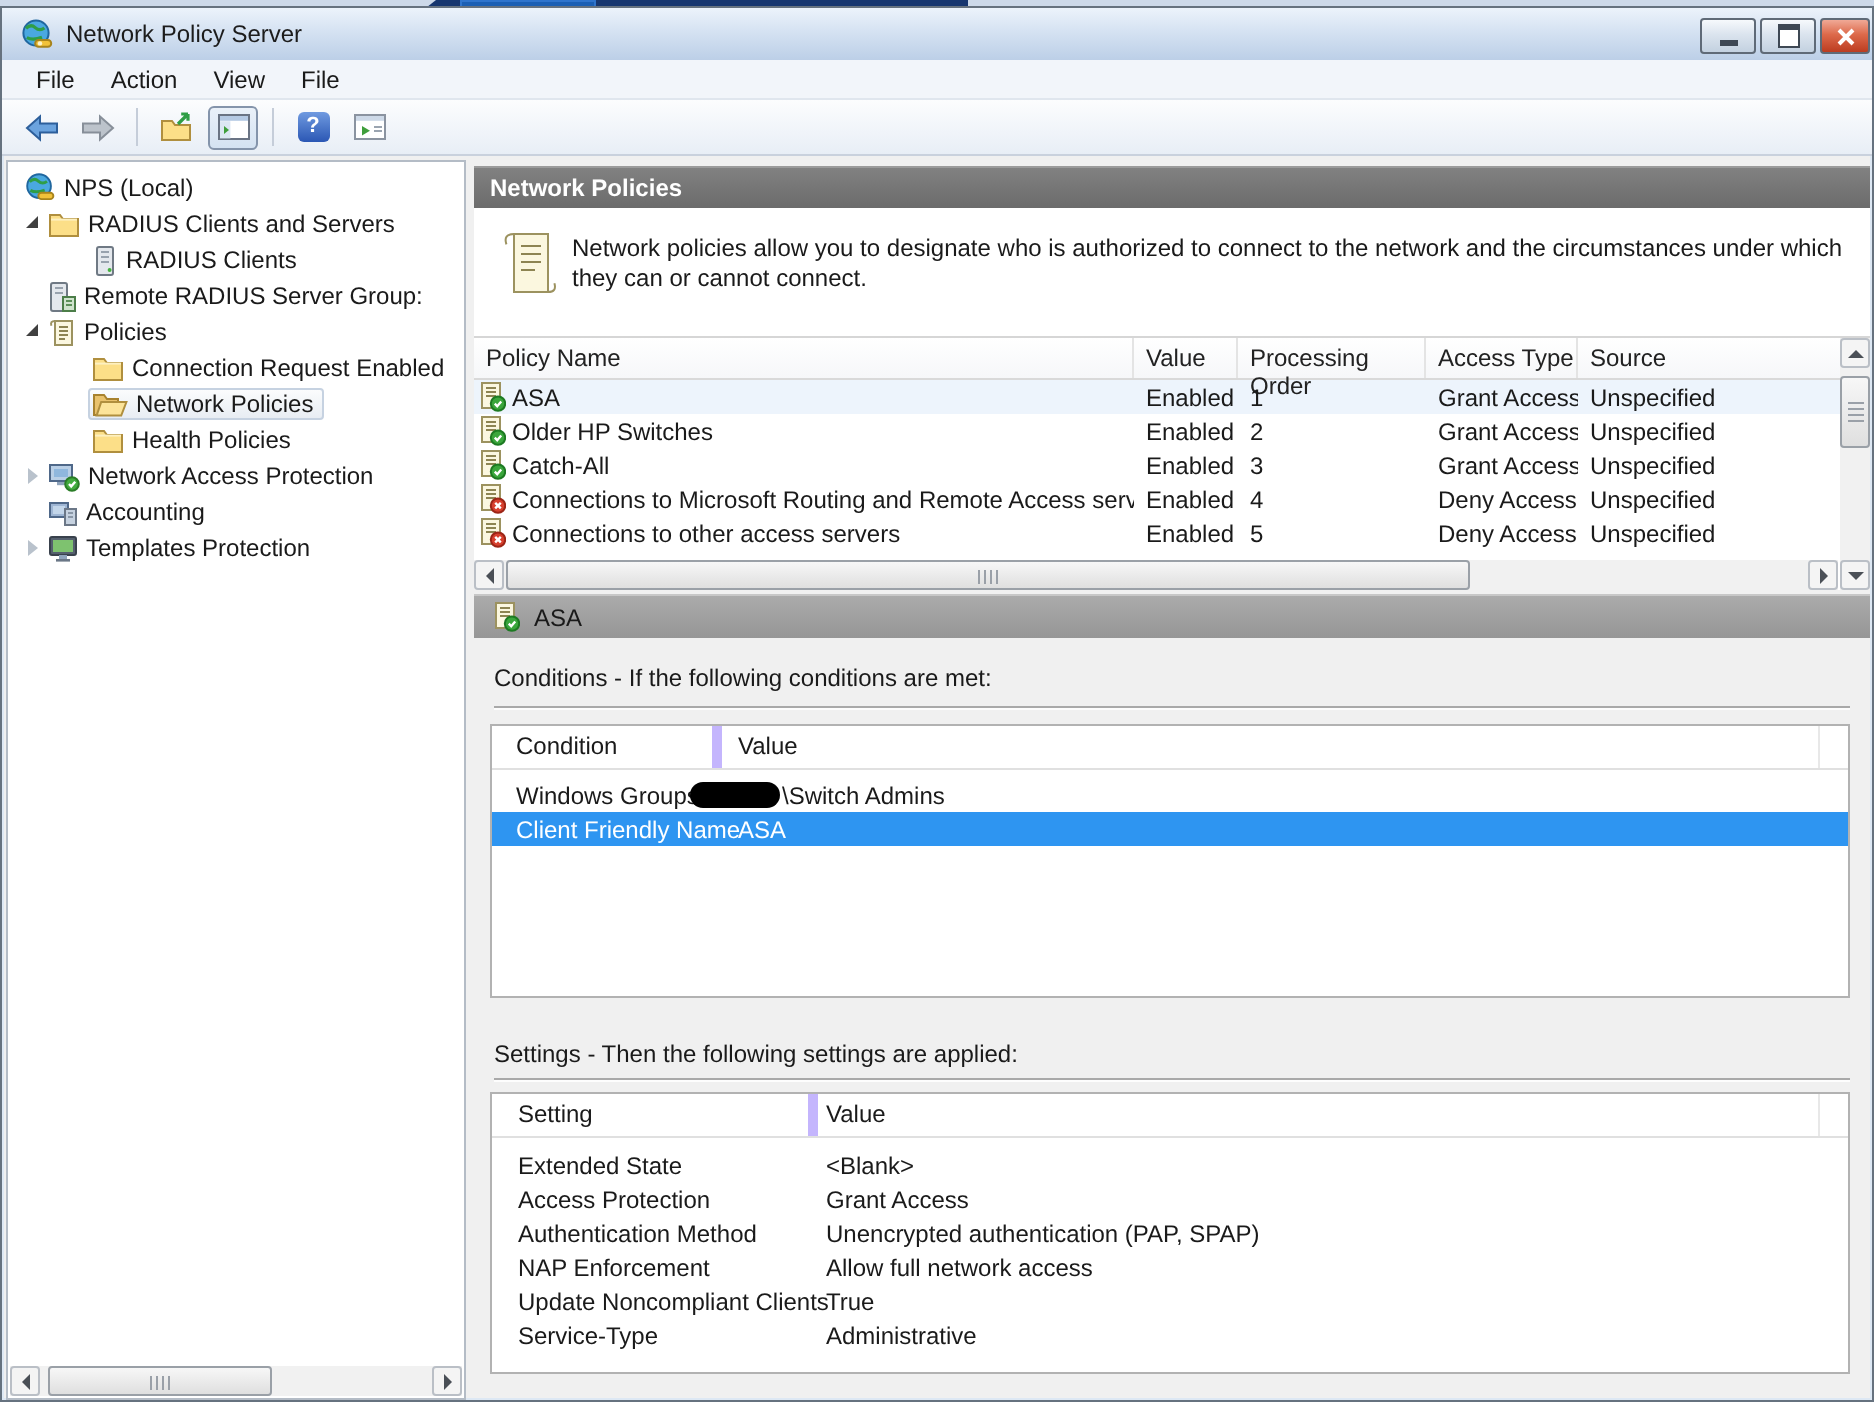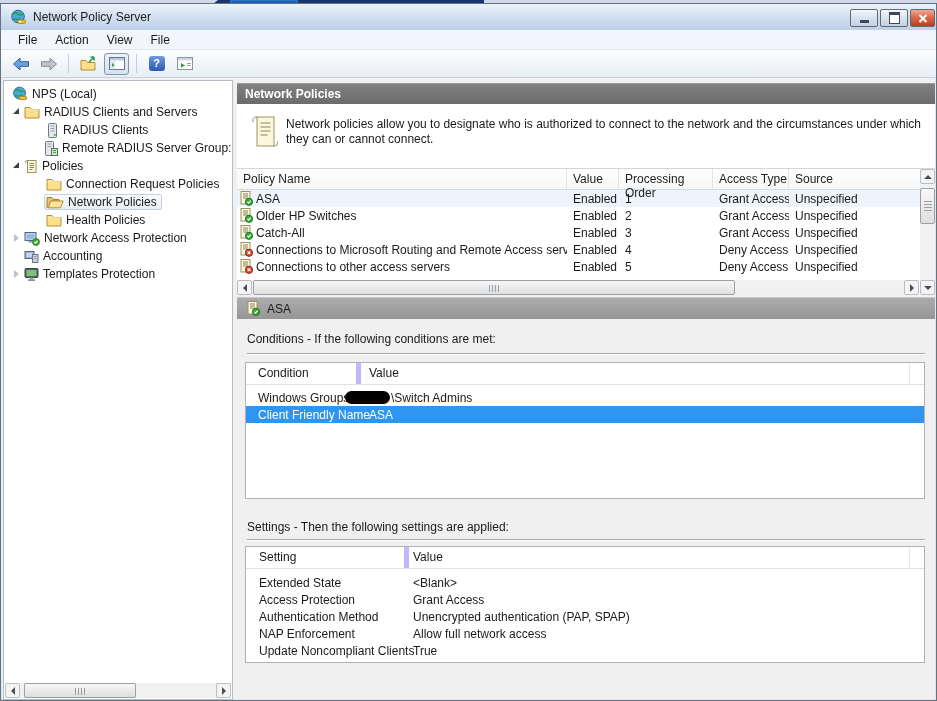--- a/index.html
+++ b/index.html
@@ -219,21 +219,21 @@
 
       <div class="trow" style="padding-left:42px">
         <svg class="tic" width="13" height="15" viewBox="0 0 13 15">
           <rect x="2.5" y="0.5" width="8" height="14" rx="1" fill="#e4e8ed" stroke="#6f7984"></rect>
           <path d="M4.5 3h4M4.5 5.5h4M4.5 8h4" stroke="#98a2ad"></path>
           <circle cx="8.8" cy="12" r="1" fill="#45b13f"></circle>
         </svg>
         <span>RADIUS Clients</span>
       </div>
 
-      <div class="trow" style="padding-left:40px">
+      <div class="trow" style="padding-left:20px">
         <svg class="tic" width="14" height="15" viewBox="0 0 14 15">
           <rect x="1.5" y="0.5" width="8" height="14" rx="1" fill="#e4e8ed" stroke="#6f7984"></rect>
           <path d="M3.5 3h4M3.5 5.5h4" stroke="#98a2ad"></path>
           <rect x="7.5" y="7.5" width="6" height="7" fill="#cfe3cd" stroke="#4c7e49"></rect>
           <path d="M9 9.5h3M9 11.5h3" stroke="#5c8f59"></path>
         </svg>
         <span>Remote RADIUS Server Group:</span>
       </div>
 
       <div class="trow" style="padding-left:8px">
@@ -244,21 +244,21 @@
           <path d="M3.5 1.5q-2.6 0-1.8 2.4" fill="none" stroke="#9c925f"></path>
         </svg>
         <span>Policies</span>
       </div>
 
       <div class="trow" style="padding-left:42px">
         <svg class="tic" width="16" height="13" viewBox="0 0 16 13">
           <path d="M1 1.5h5l1.5 2H15V12H1z" fill="#fcdf88" stroke="#b08f3e"></path>
             <path d="M1.5 3.8h13" stroke="#fdf0c0"></path>
         </svg>
-        <span>Connection Request Policies</span>
+        <span>Connection Request Enabled</span>
       </div>
 
       <div class="trow" style="padding-left:42px">
         <span class="tsel">
           <svg class="tic" width="18" height="13" viewBox="0 0 18 13">
             <path d="M1 1.5h5l1.5 2H13V5H5L3 11.5H1z" fill="#e9c26d" stroke="#a8822f"></path>
             <path d="M4.6 5h12.6L14.6 11.8H2.3z" fill="#fce49a" stroke="#b08f3e"></path>
           </svg>
           <span>Network Policies</span>
         </span>
@@ -475,21 +475,21 @@
       </div>
       <div class="vrow sel">
         <span class="ccol">Client Friendly Name</span>
         <span class="cval">ASA</span>
       </div>
     </div>
 
     <div class="seclabel" style="top:440px">Settings - Then the following settings are applied:</div>
     <div class="secdiv" style="top:459px"></div>
 
-    <div class="vbox" style="top:466px;height:117px">
+    <div class="vbox" style="top:466px;height:141px">
       <div class="bhead">
         <div class="bh" style="width:163px;padding-left:13px">Setting</div>
         <div class="bh" style="border-right:none;padding-left:4px">Value</div>
         <div class="bstub"></div>
       </div>
       <div style="height:5px"></div>
       <div class="vrow">
         <span class="scol">Extended State</span>
         <span class="sval">&lt;Blank&gt;</span>
       </div>

